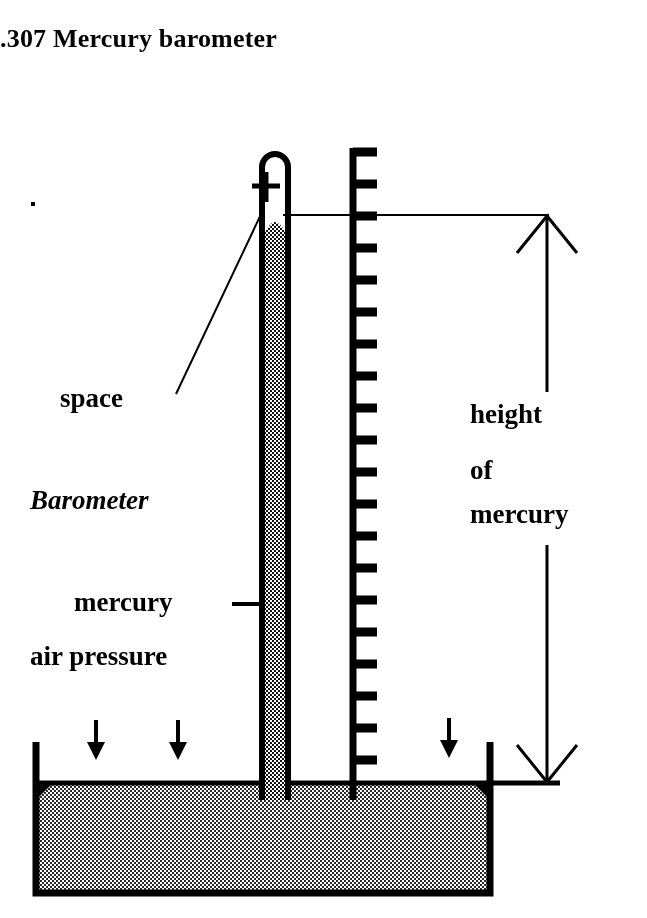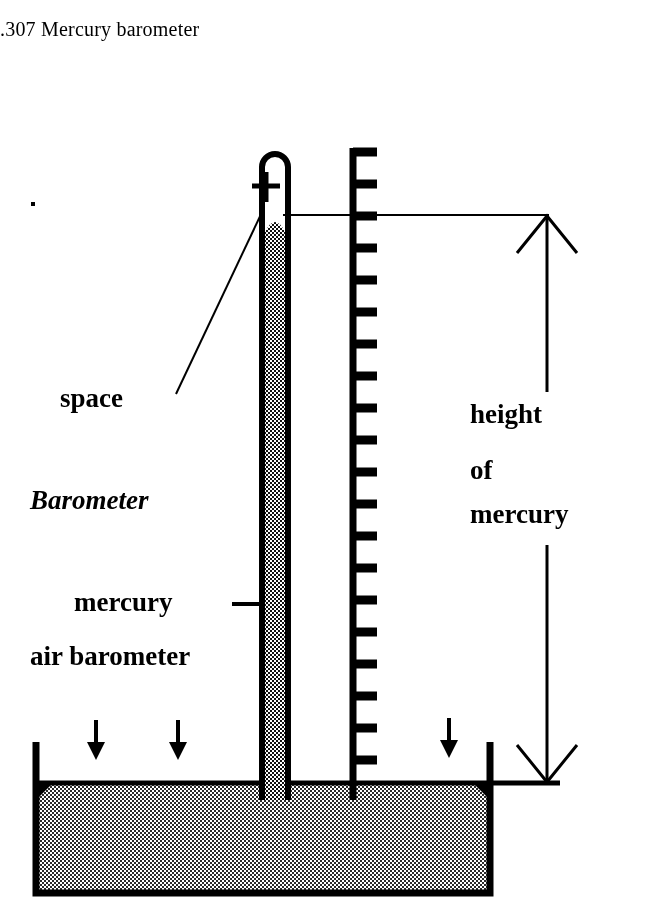--- a/index.html
+++ b/index.html
@@ -11,23 +11,23 @@
     width: 647px;
     height: 918px;
     position: relative;
     overflow: hidden;
     font-family: "Liberation Serif", "DejaVu Serif", serif;
     color: #000000;
   }
   #figure-title {
     position: absolute;
     left: 0px;
-    top: 18px;
-    font-size: 20px;
-    font-weight: normal;
+    top: 24px;
+    font-size: 26px;
+    font-weight: bold;
     letter-spacing: 0.2px;
     white-space: nowrap;
   }
   #barometer-figure {
     position: absolute;
     left: 0;
     top: 0;
     width: 647px;
     height: 918px;
   }
@@ -159,16 +159,16 @@
       <path d="M440 740 L449 758 L458 740 Z" fill="#000000"></path>
     </g>
   </g>
 </svg>
 
 <div id="stray-dot"></div>
 
 <div class="fig-label" id="label-space">space</div>
 <div class="fig-label" id="label-barometer">Barometer</div>
 <div class="fig-label" id="label-mercury">mercury</div>
-<div class="fig-label" id="label-airpressure">air barometer</div>
+<div class="fig-label" id="label-airpressure">air pressure</div>
 <div class="fig-label" id="label-height-1">height</div>
 <div class="fig-label" id="label-height-2">of</div>
 <div class="fig-label" id="label-height-3">mercury</div>
 
 </body></html>

